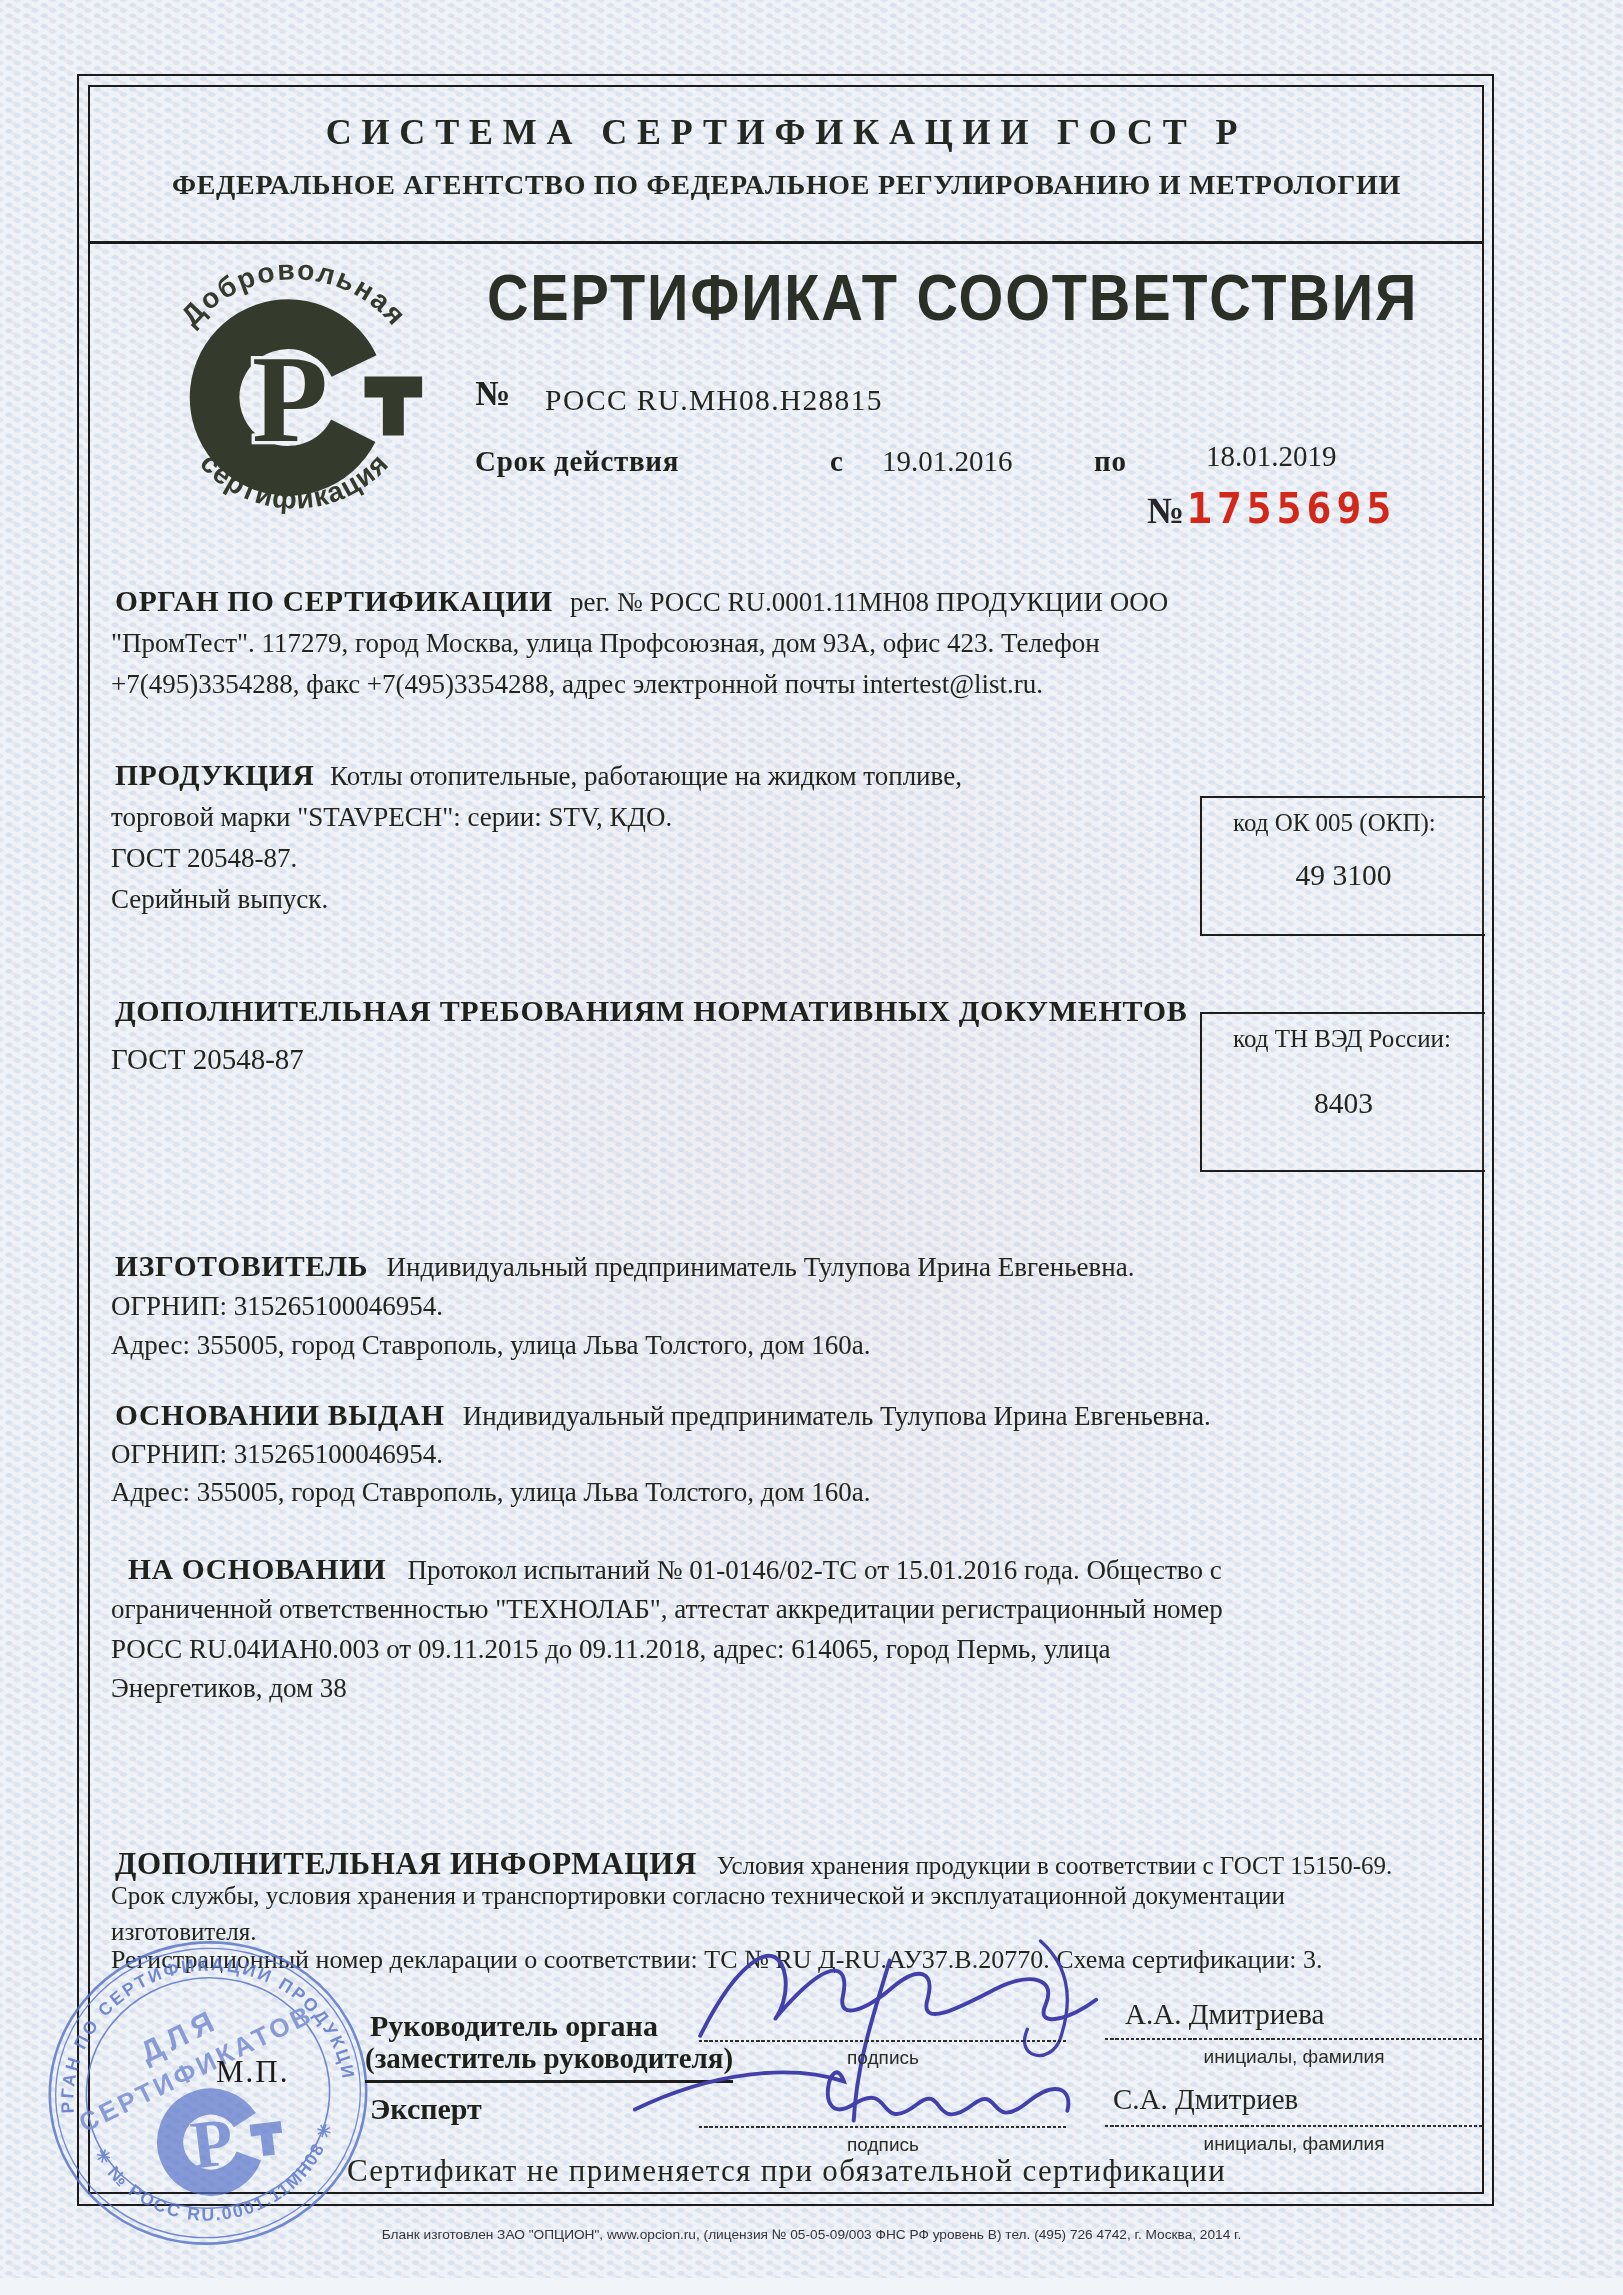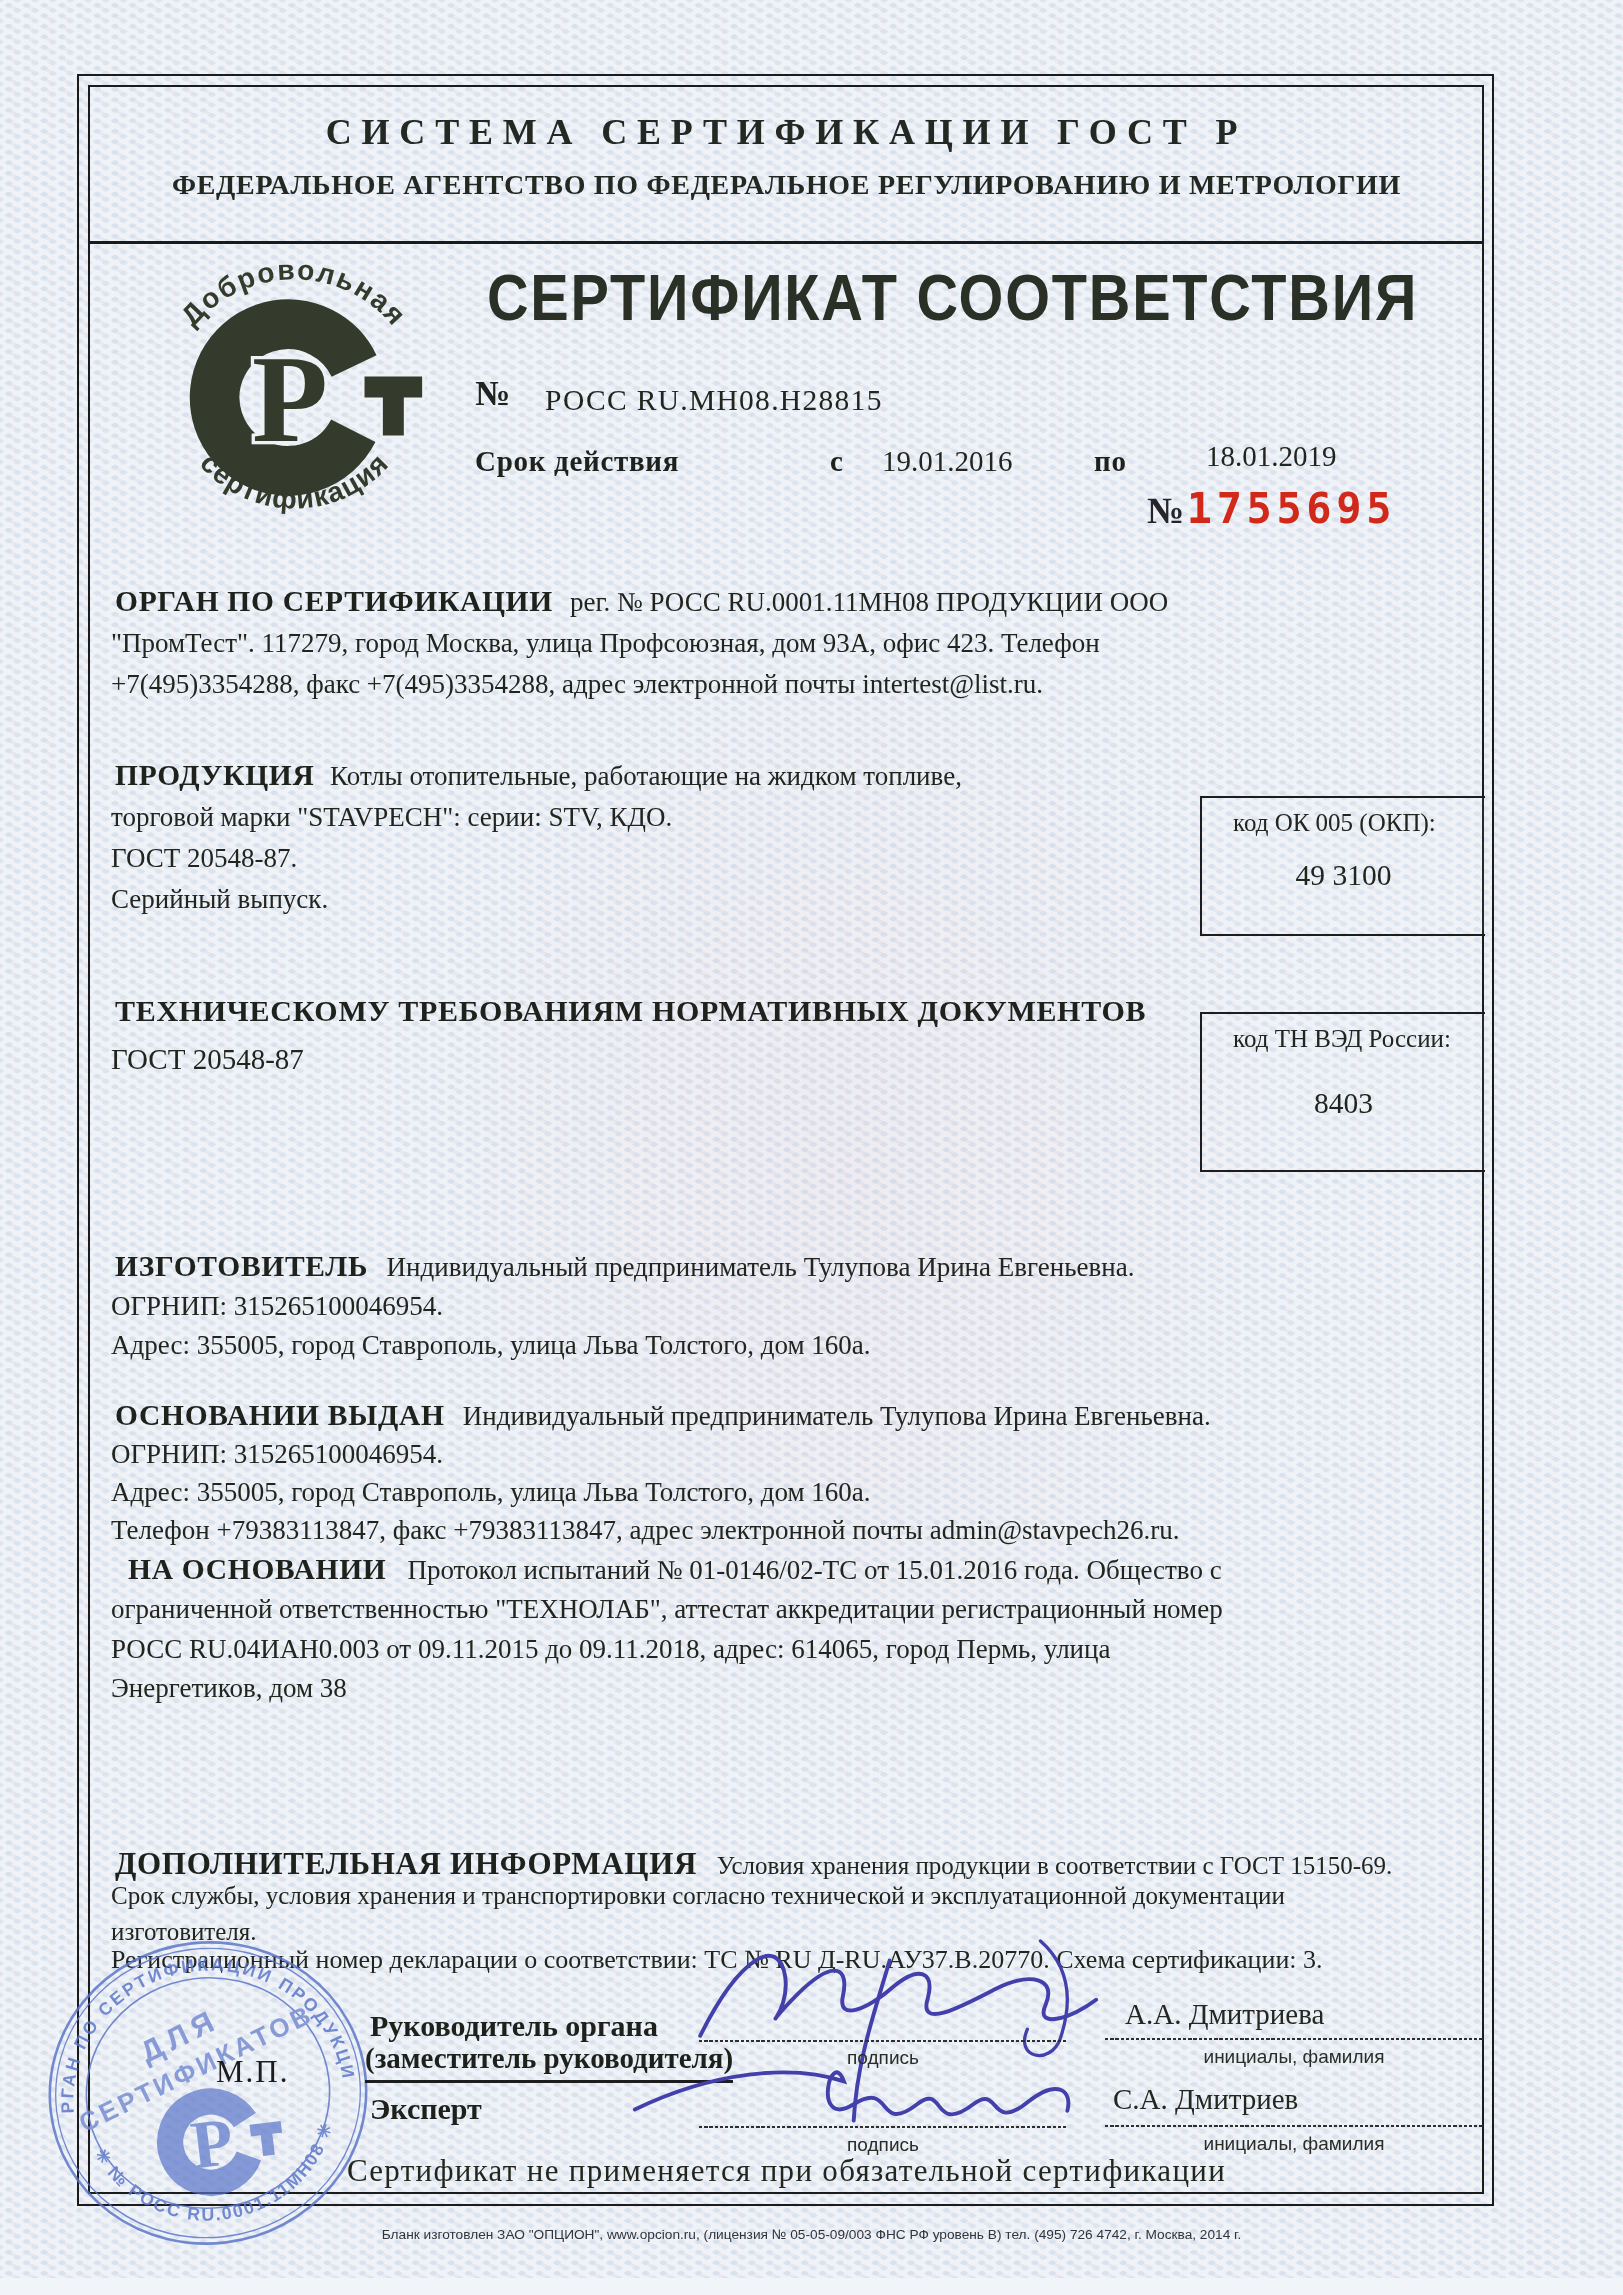--- a/index.html
+++ b/index.html
@@ -104,42 +104,41 @@
   </div>
   <div class="abs txt nowrap" style="left:111px;top:802px;">торговой марки "STAVPECH": серии: STV, КДО.</div>
   <div class="abs txt nowrap" style="left:111px;top:843px;">ГОСТ 20548-87.</div>
   <div class="abs txt nowrap" style="left:111px;top:884px;">Серийный выпуск.</div>
 
   <div class="abs codebox" style="left:1200px;top:796px;width:283px;height:136px;">
     <div class="cb-label nowrap">код ОК 005 (ОКП):</div>
     <div class="cb-value" style="margin-top:22px;">49 3100</div>
   </div>
 
-  <div class="abs lbl nowrap" style="left:115px;top:994px;font-size:30px;">ТЕХНИЧЕСКОМУ ТРЕБОВАНИЯМ НОРМАТИВНЫХ ДОКУМЕНТОВ</div>
+  <div class="abs lbl nowrap" style="left:115px;top:994px;font-size:30px;">ДОПОЛНИТЕЛЬНАЯ ТРЕБОВАНИЯМ НОРМАТИВНЫХ ДОКУМЕНТОВ</div>
   <div class="abs txt nowrap" style="left:111px;top:1043px;font-size:29px;">ГОСТ 20548-87</div>
 
   <div class="abs codebox" style="left:1200px;top:1012px;width:283px;height:156px;">
     <div class="cb-label nowrap">код ТН ВЭД России:</div>
     <div class="cb-value" style="margin-top:34px;">8403</div>
   </div>
 
   <div class="abs nowrap" style="left:115px;top:1250px;">
     <span class="lbl">ИЗГОТОВИТЕЛЬ</span>
     <span class="txt" style="margin-left:15.7px;">Индивидуальный предприниматель Тулупова Ирина Евгеньевна.</span>
   </div>
   <div class="abs txt nowrap" style="left:111px;top:1291px;">ОГРНИП: 315265100046954.</div>
   <div class="abs txt nowrap" style="left:111px;top:1330px;">Адрес: 355005, город Ставрополь, улица Льва Толстого, дом 160а.</div>
 
   <div class="abs nowrap" style="left:115px;top:1399px;">
     <span class="lbl">ОСНОВАНИИ ВЫДАН</span>
     <span class="txt" style="margin-left:15.7px;">Индивидуальный предприниматель Тулупова Ирина Евгеньевна.</span>
   </div>
   <div class="abs txt nowrap" style="left:111px;top:1439px;">ОГРНИП: 315265100046954.</div>
   <div class="abs txt nowrap" style="left:111px;top:1477px;">Адрес: 355005, город Ставрополь, улица Льва Толстого, дом 160а.</div>
-  <div class="abs txt nowrap" style="left:111px;top:1515px;">Телефон +79383113847, факс +79383113847, адрес электронной почты admin@stavpech26.ru.</div>
 
   <div class="abs nowrap" style="left:128px;top:1553px;">
     <span class="lbl">НА ОСНОВАНИИ</span>
     <span class="txt" style="margin-left:18.3px;">Протокол испытаний № 01-0146/02-ТС от 15.01.2016 года. Общество с</span>
   </div>
   <div class="abs txt nowrap" style="left:111px;top:1594px;">ограниченной ответственностью "ТЕХНОЛАБ", аттестат аккредитации регистрационный номер</div>
   <div class="abs txt nowrap" style="left:111px;top:1634px;">РОСС RU.04ИАН0.003 от 09.11.2015 до 09.11.2018, адрес: 614065, город Пермь, улица</div>
   <div class="abs txt nowrap" style="left:111px;top:1673px;">Энергетиков, дом 38</div>
 
   <div class="abs nowrap" style="left:115px;top:1846px;">

